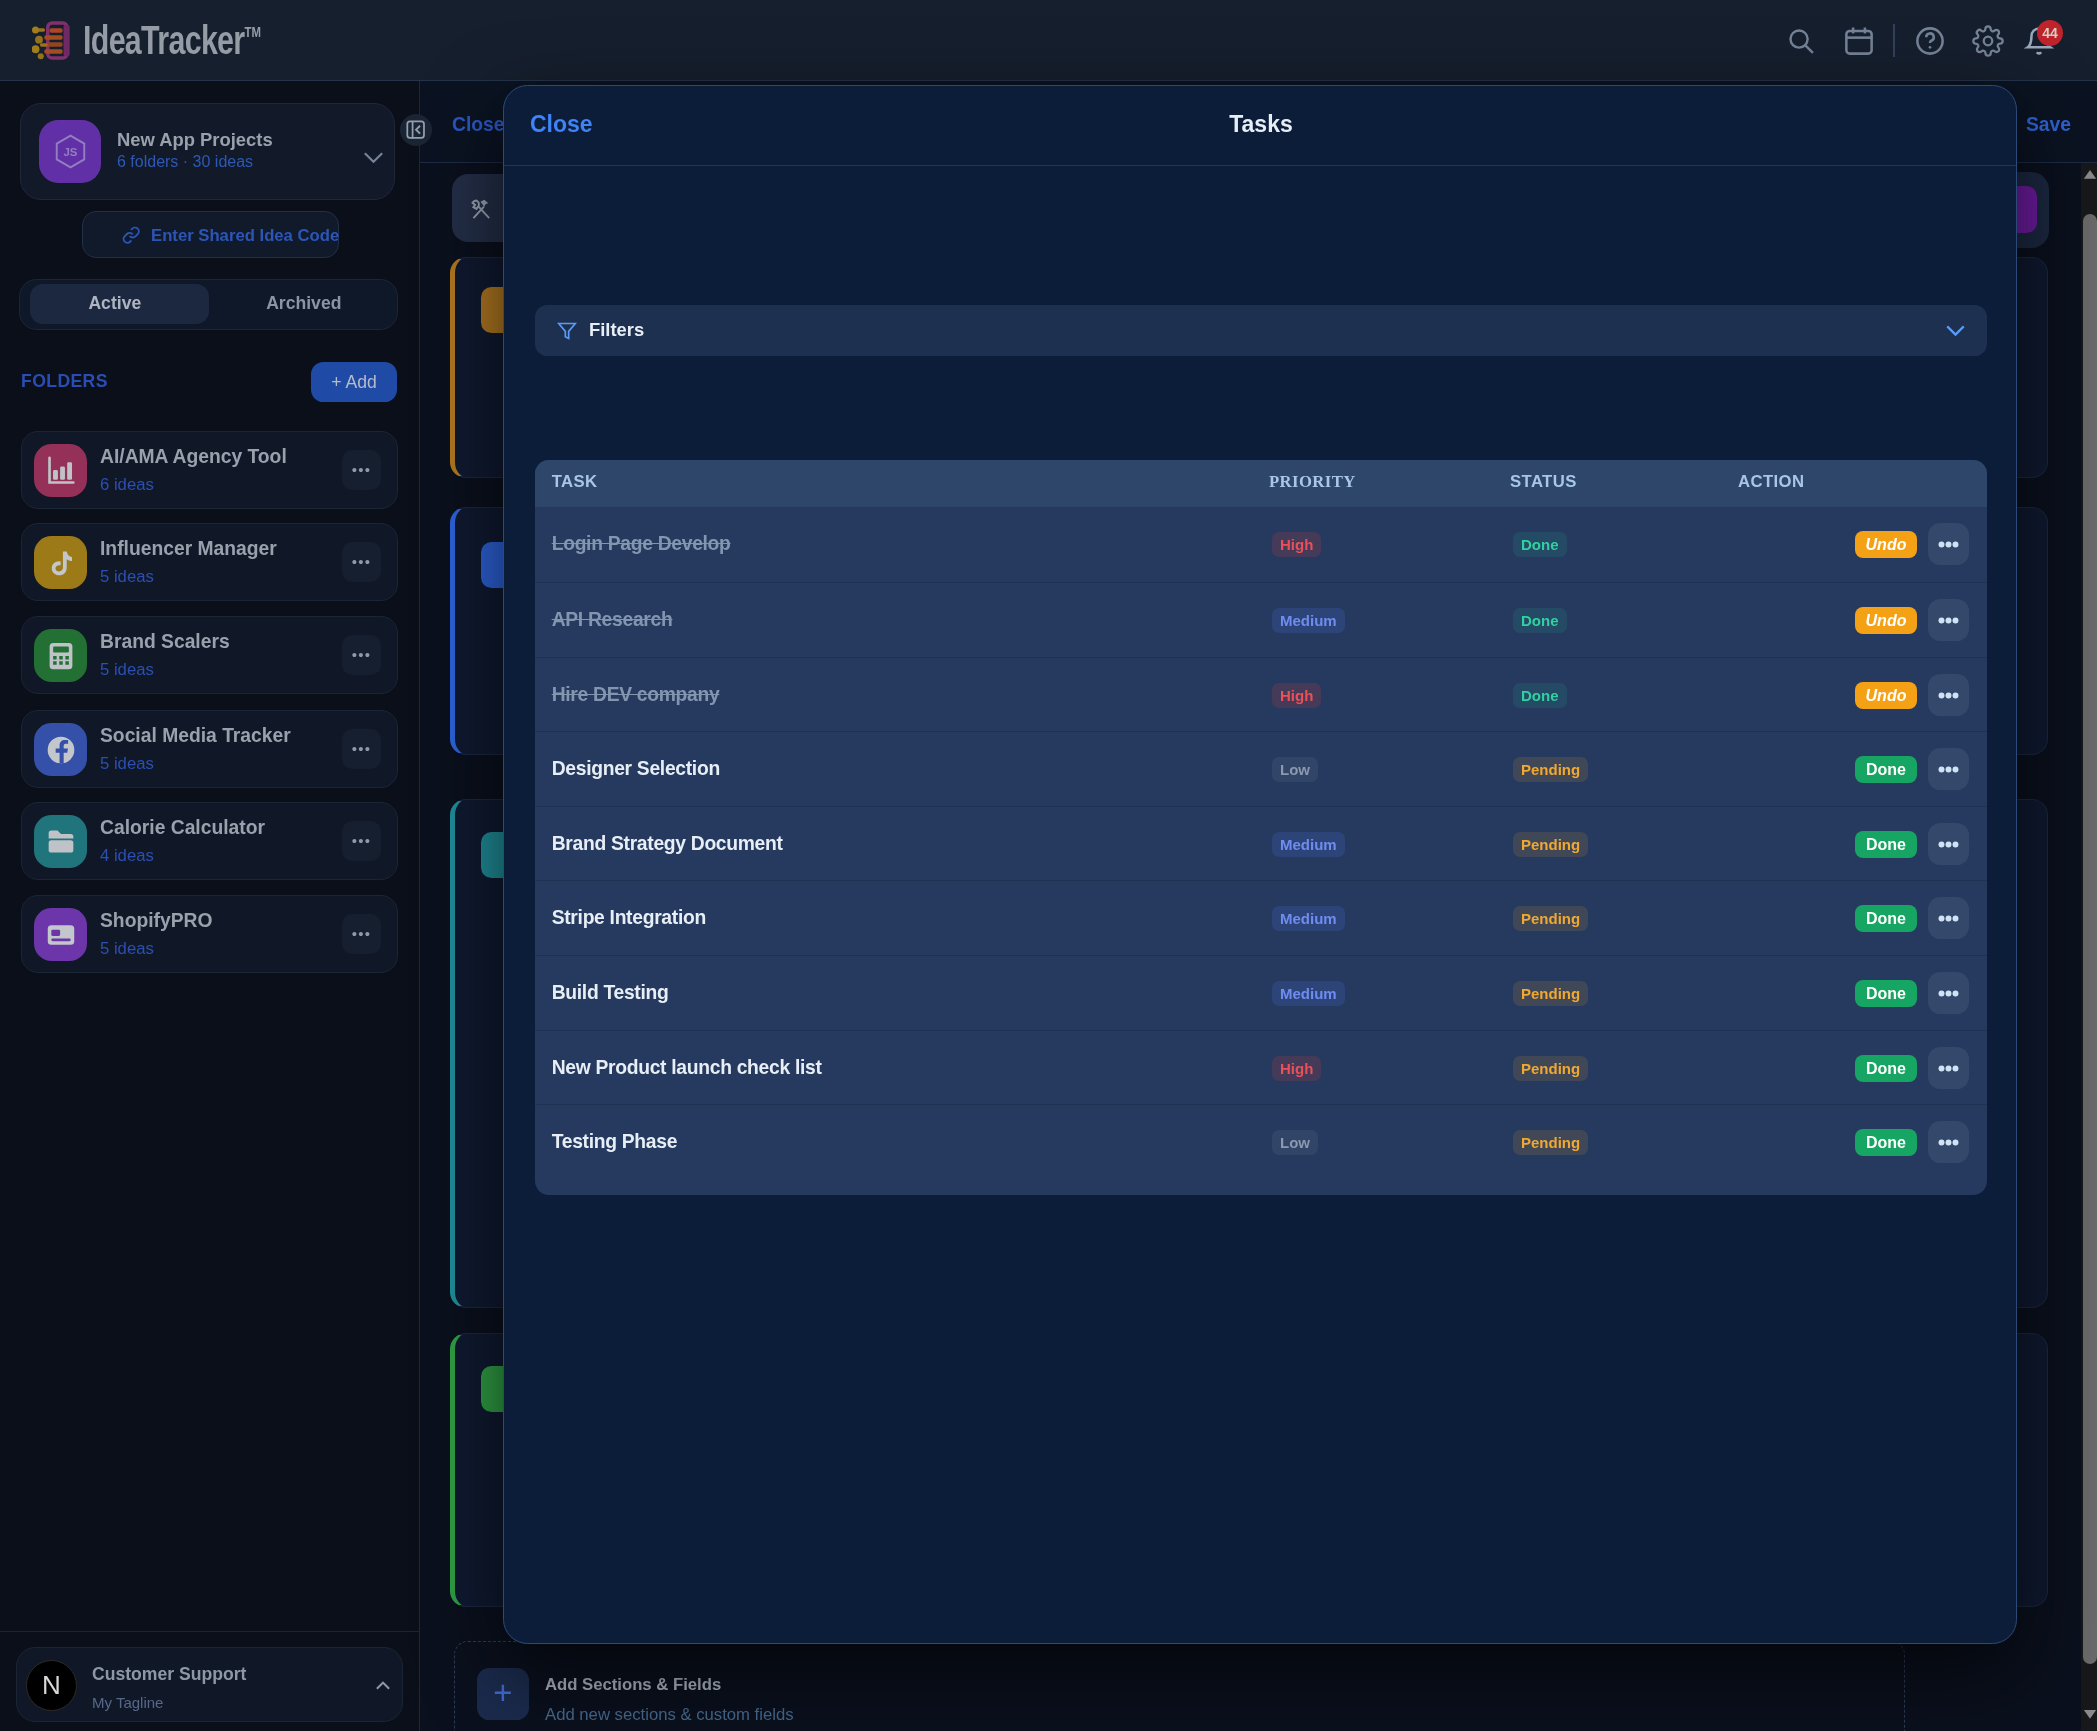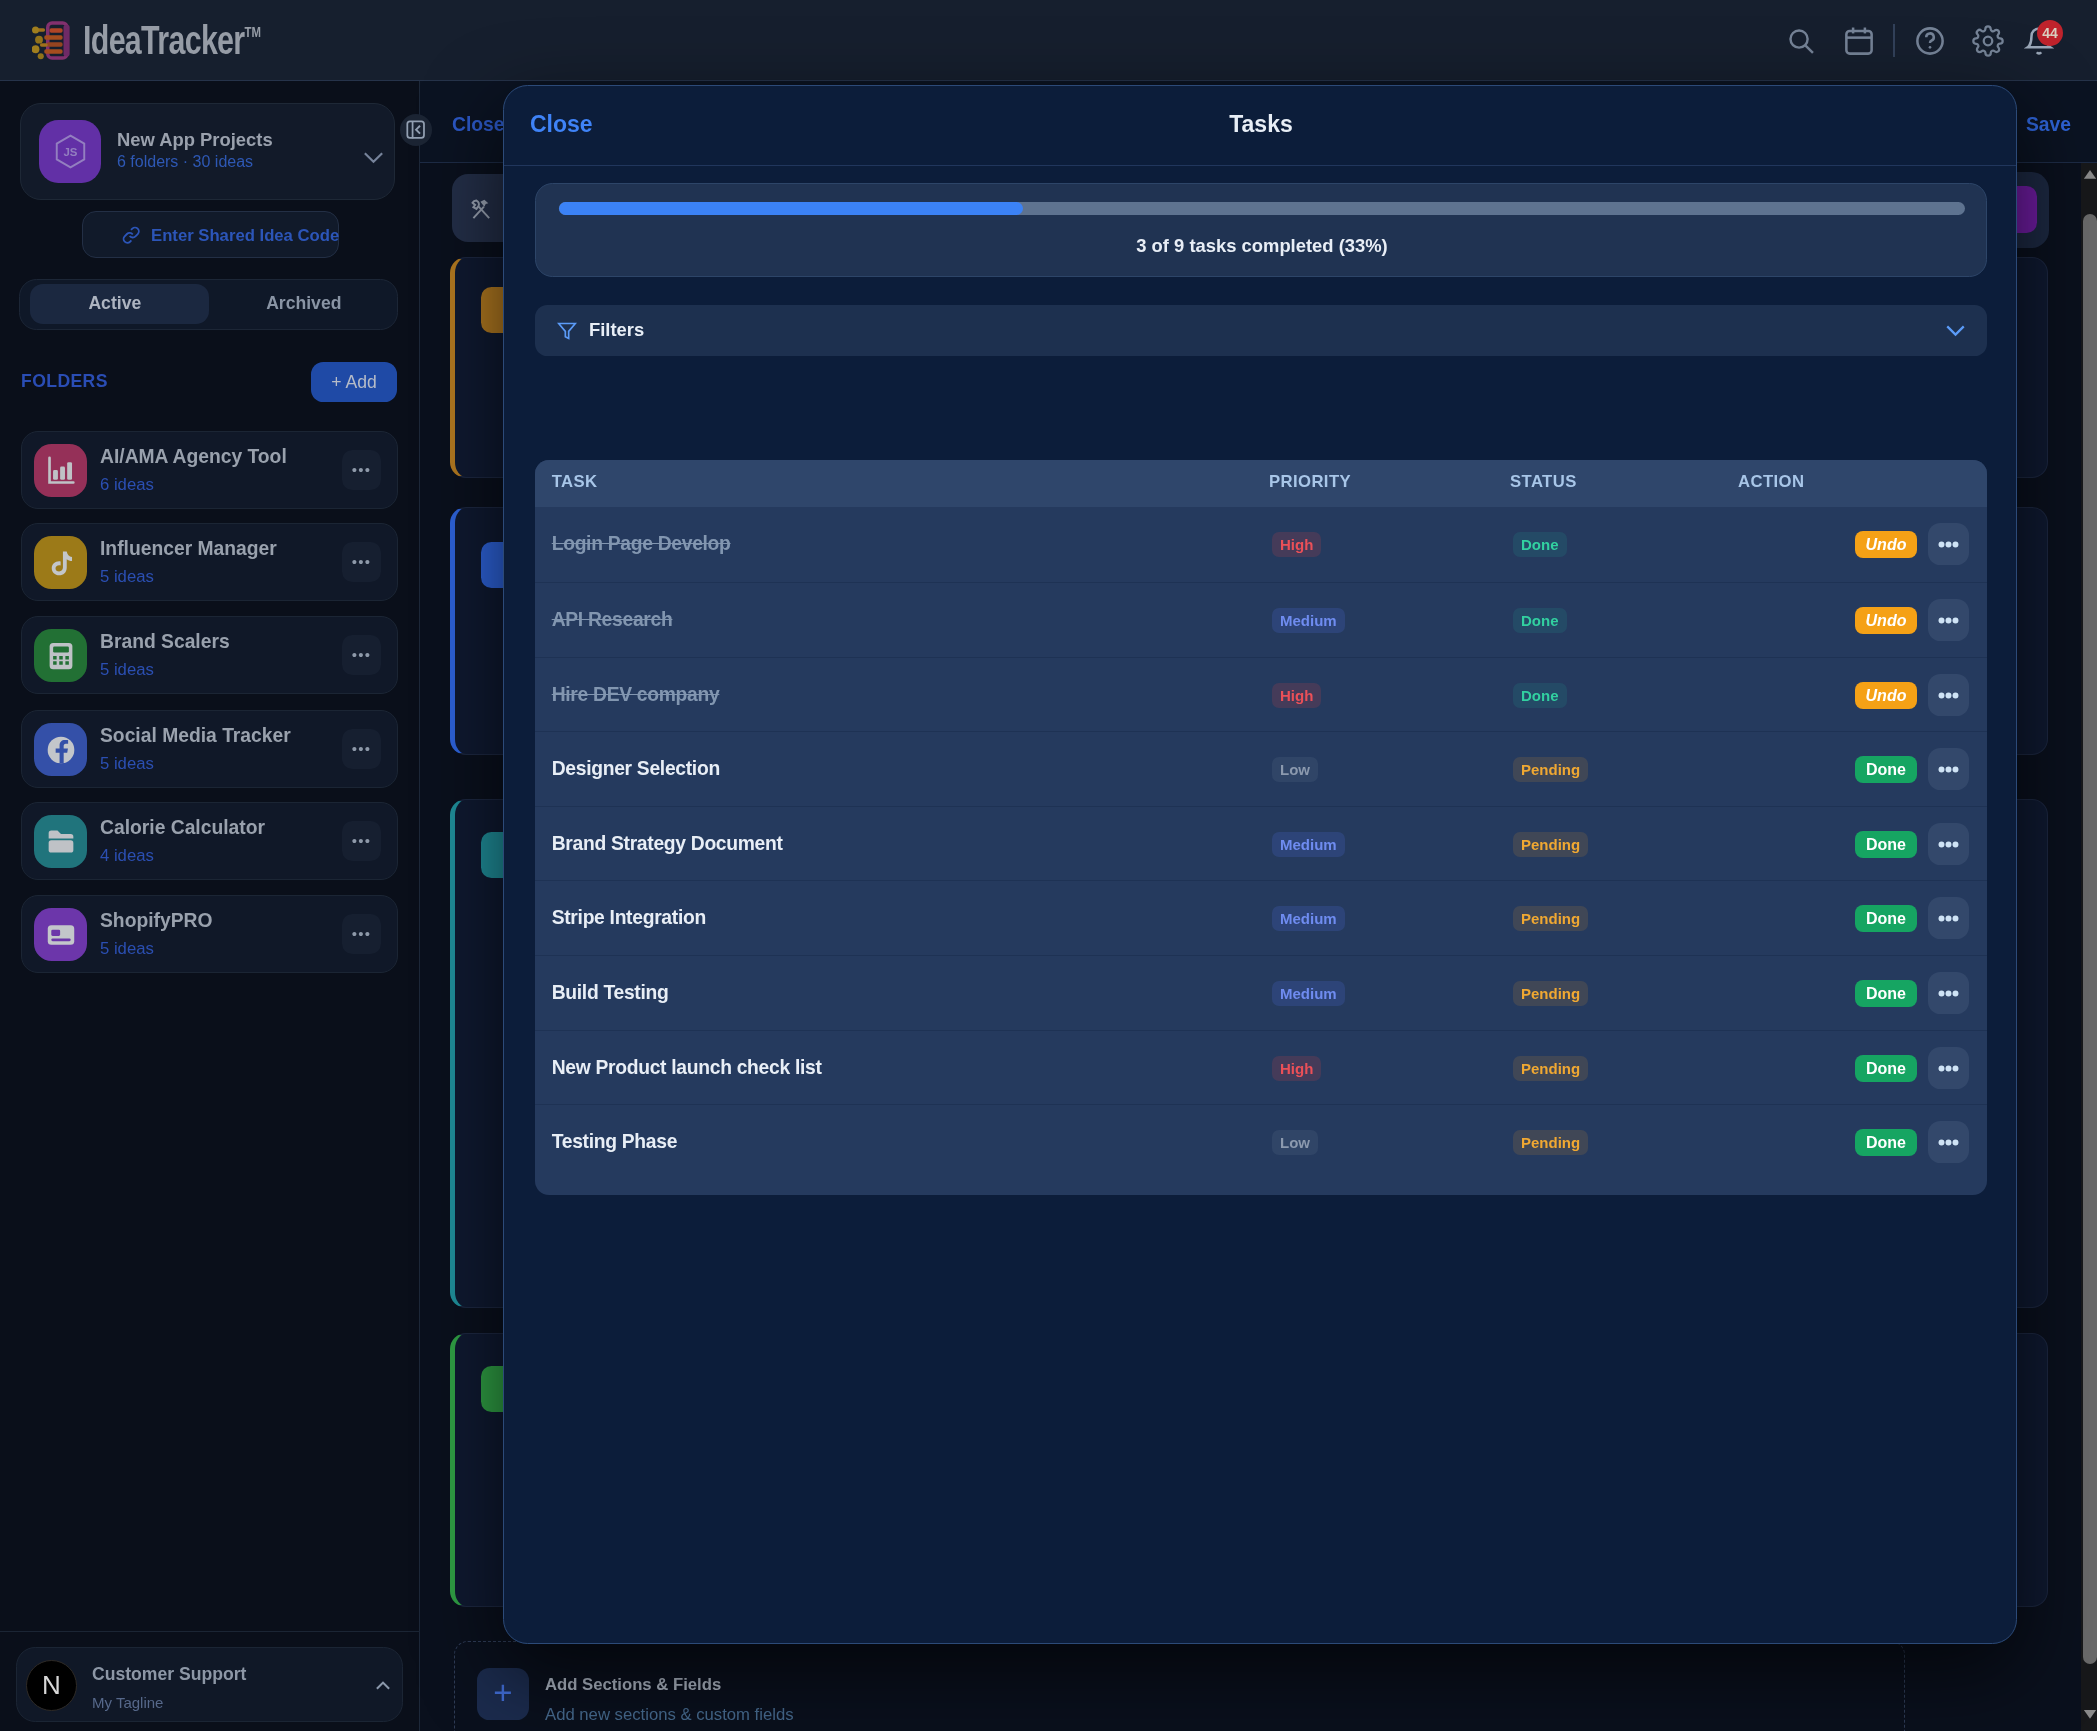--- a/index.html
+++ b/index.html
@@ -253,41 +253,36 @@
         <path d="M1 1 L15 1 L8 11 Z" fill="#8a8a8a"></path>
       </svg>
   </div>
 
   <div class="abs" id="modal" style="left:503px;top:85px;width:1514px;height:1559px;background:#0c1d3a;border:1.8px solid #2c4a78;border-radius:24.6px;box-shadow:0 26px 79px rgba(0,0,0,0.65);overflow:hidden;">
 
     <div class="abs" style="left:0;top:0;width:1514px;height:80px;border-bottom:1.8px solid #21365c;"></div>
     <div class="abs" style="left:26px;top:24.6px;font-size:23px;font-weight:bold;color:#3f83f7;">Close</div>
     <div class="abs" style="left:0;top:24.6px;width:1514px;text-align:center;font-size:23px;font-weight:bold;color:#e8eef6;">Tasks</div>
 
-    <div class="abs" style="left:31px;top:97px;width:1452px;height:94px;background:#203352;border:0.9px solid #2d4568;border-radius:17.6px;">
-      <div class="abs" style="left:23px;top:18.4px;width:1406px;height:13px;background:#5e7390;border-radius:7px;"></div>
-      <div class="abs" style="left:23px;top:18.4px;width:464px;height:13px;background:#3b82f6;border-radius:7px;"></div>
-      <div class="abs" style="left:0;top:51px;width:1452px;text-align:center;font-size:18.4px;font-weight:bold;color:#e8eef6;">3 of 9 tasks completed (33%)</div>
-    </div>
 
     <div class="abs" style="left:31px;top:219px;width:1452px;height:51px;background:#1d304f;border-radius:12.3px;">
       <svg class="abs" style="left:22px;top:16px;" width="20" height="20" viewBox="0 0 24 24" fill="none" stroke="#5b9bf8" stroke-width="2">
           <path d="M22 3H2l8 9.46V19l4 2v-8.54L22 3z"></path>
         </svg>
       <div class="abs" style="left:54px;top:14px;font-size:18.4px;font-weight:bold;color:#e8eef6;">Filters</div>
       <svg class="abs" style="left:1410px;top:19.3px;" width="21" height="13" viewBox="0 0 28 17" fill="none" stroke="#5b9bf8" stroke-width="3">
           <path d="M3 3 L14 14 L25 3"></path>
         </svg>
     </div>
 
 
     <div class="abs" style="left:31px;top:374px;width:1452px;height:735px;background:#253a5e;border-radius:14px;overflow:hidden;">
       <div class="abs" style="left:0;top:0;width:1452px;height:47px;background:#2f466b;"></div>
       <div class="abs th" style="left:16.7px;">TASK</div>
-      <div class="abs th" style="left:734px;">PRIORITY</div>
+      <div class="abs th" style="left:734px;font-family:Liberation Serif, serif;">PRIORITY</div>
       <div class="abs th" style="left:975px;text-align:right;">STATUS</div>
       <div class="abs th" style="left:1203px;">ACTION</div>
       <div id="rows">
         <div class="trow" style="top:47px;border-top:none;">
             <div class="nm done-nm">Login Page Develop</div>
             <div class="bdg high">High</div>
             <div class="bdg sdone">Done</div>
             <div class="abtn undo">Undo</div>
             <div class="dots"><svg style="margin-top:17.6px;" width="21" height="7" viewBox="0 0 24 8">
                 <circle cx="4" cy="4" r="3.4" fill="#cfe3f5"></circle>

